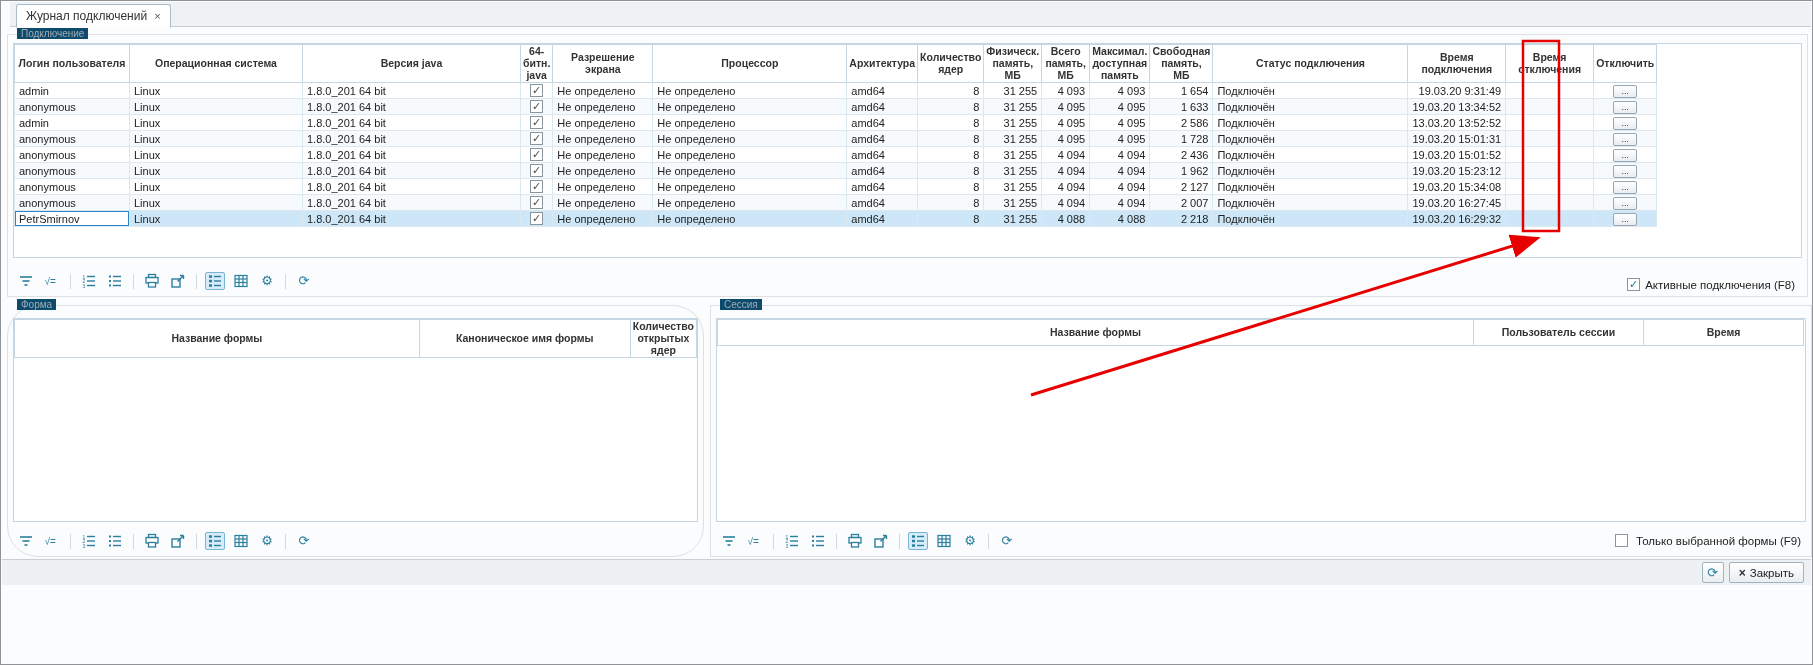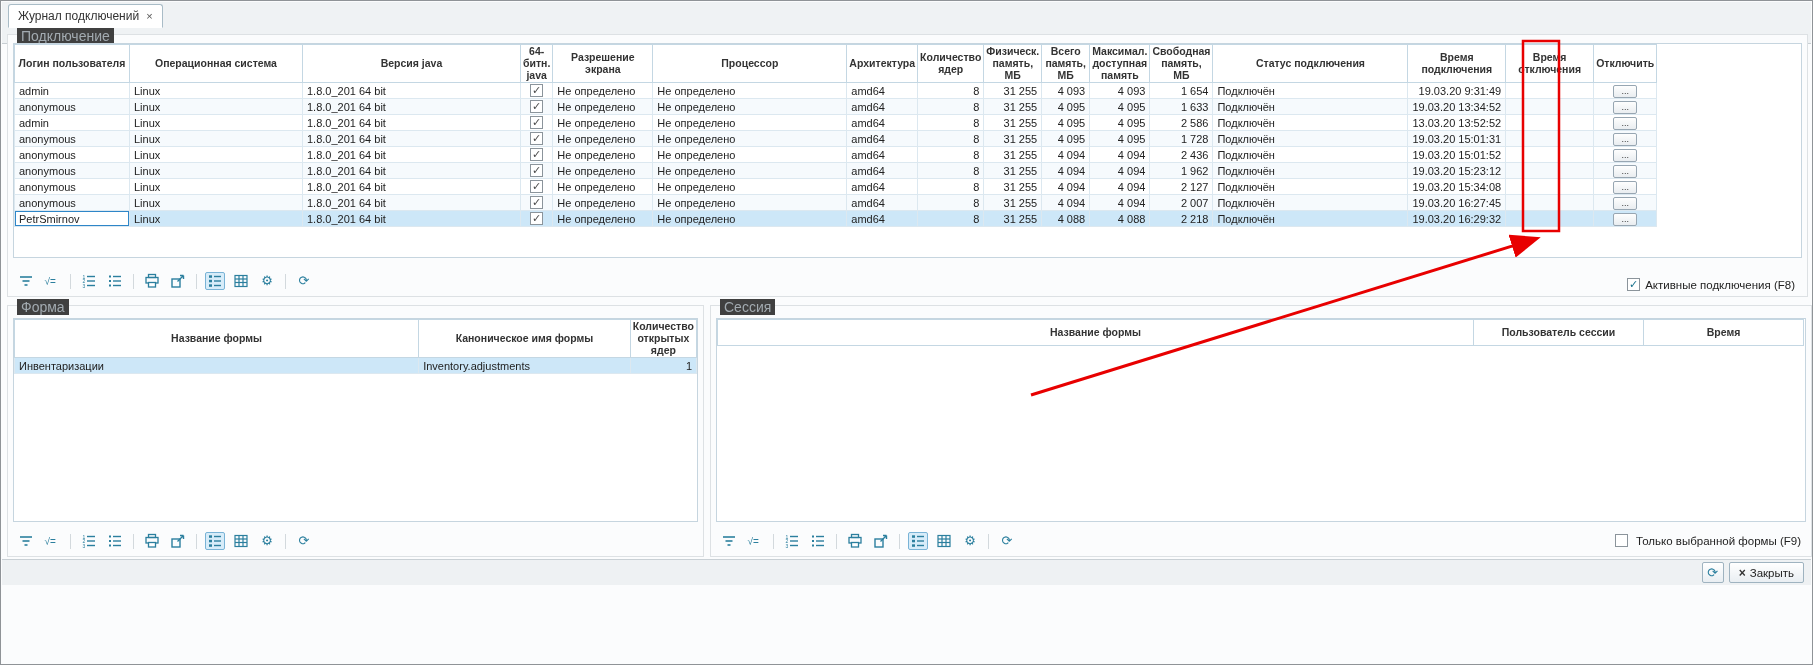--- a/index.html
+++ b/index.html
@@ -1,31 +1,31 @@
 <!DOCTYPE html>
 <html><head>
 <meta charset="utf-8">
 <style>
   * { box-sizing: border-box; margin: 0; padding: 0; }
   body { background:#fff; font-family:"Liberation Sans", sans-serif; }
   #frame { position:relative; width:1813px; height:665px; background:#fbfcfd;
            border:1px solid #8f9397; overflow:hidden; }
 
   
-  .tabbar { position:absolute; left:1px; right:1px; top:1px; height:42px;
+  .tabbar { position:absolute; left:9px; right:1px; top:1px; height:25px;
             background:#eff2f4; border-bottom:1px solid #c7ced3; }
   .tab { position:absolute; left:6px; top:2px; height:24px; background:#fff;
          border:1px solid #a9bcc7; border-bottom:1px solid #fff; border-radius:3px 3px 0 0;
          display:flex; align-items:center; gap:7px; padding:0 9px; font-size:12px; color:#333; }
   .tabx { color:#555; font-size:11px; cursor:pointer; }
 
   
   .group { position:absolute; border:1px solid #dde1e4; background:#fbfcfd; }
-  .group-label { position:absolute; top:-7px; left:9px; background:#404040; padding:0 4px;
-                 font-size:14px; color:#a2aab0; }
+  .group-label { position:absolute; top:-7px; left:9px; background:#0c4a6e; padding:0 4px;
+                 font-size:10px; color:#a2aab0; }
   .viewport { position:absolute; border:1px solid #c6d5df; background:#fff; overflow:hidden; }
 
   
   table.grid { border-collapse:collapse; table-layout:fixed; background:#fff; }
   table.grid th { border:1px solid #c4d7e3; background:#fff; font-weight:bold;
                   font-size:10.5px; line-height:1.12; color:#333; text-align:center;
                   vertical-align:middle; padding:1px 2px; overflow:hidden; }
   table.grid td { border:1px solid #dcе8f0; border:1px solid #dce8f0; font-size:11px; color:#222;
                   padding:0 4px; height:16px; overflow:hidden; white-space:nowrap; }
   table.grid tbody tr:nth-child(even) td { background:#f6fafd; }
@@ -386,42 +386,37 @@
         <span class="tbtn">
           <span class="glyph">⟳</span>
         </span>
       </div>
     <label class="cbrow" style="right:12px; bottom:5px;">
       <span class="cb checked teal">✓</span>
       <span>Активные подключения (F8)</span>
     </label>
   </div>
 
-  <div class="group" id="group-form" style="left:6px; top:304px; width:697px; height:252px;">
+  <div class="group" id="group-form" style="left:6px; top:304px; width:697px; height:252px;border-radius:31px;">
     <span class="group-label">Форма</span>
     <div class="viewport" style="left:5px; right:5px; top:12px; bottom:34px;">
       <table class="grid" id="form-table">
         <colgroup>
             <col style="width:415px">
             <col style="width:215px">
             <col style="width:53px">
           </colgroup>
           <thead>
             <tr>
               <th class="th-name" style="height:36px">Название формы</th>
               <th class="th-canonical" style="height:36px">Каноническое имя формы</th>
               <th class="th-count" style="height:36px">Количество открытых ядер</th>
             </tr>
           </thead>
           <tbody>
-            <tr class="sel">
-              <td class="">Инвентаризации</td>
-              <td class="">Inventory.adjustments</td>
-              <td class="c-right">1</td>
-            </tr>
           </tbody>
       </table>
     </div>
     <div class="toolbar" id="tb-form">
         <span class="tbtn">
           <svg width="16" height="16" viewBox="0 0 16 16">
             <g stroke="#2b7f9e" stroke-width="1.6">
               <line x1="2" y1="4" x2="14" y2="4"></line>
               <line x1="4.5" y1="8" x2="11.5" y2="8"></line>
               <line x1="6.5" y1="12" x2="9.5" y2="12"></line>

